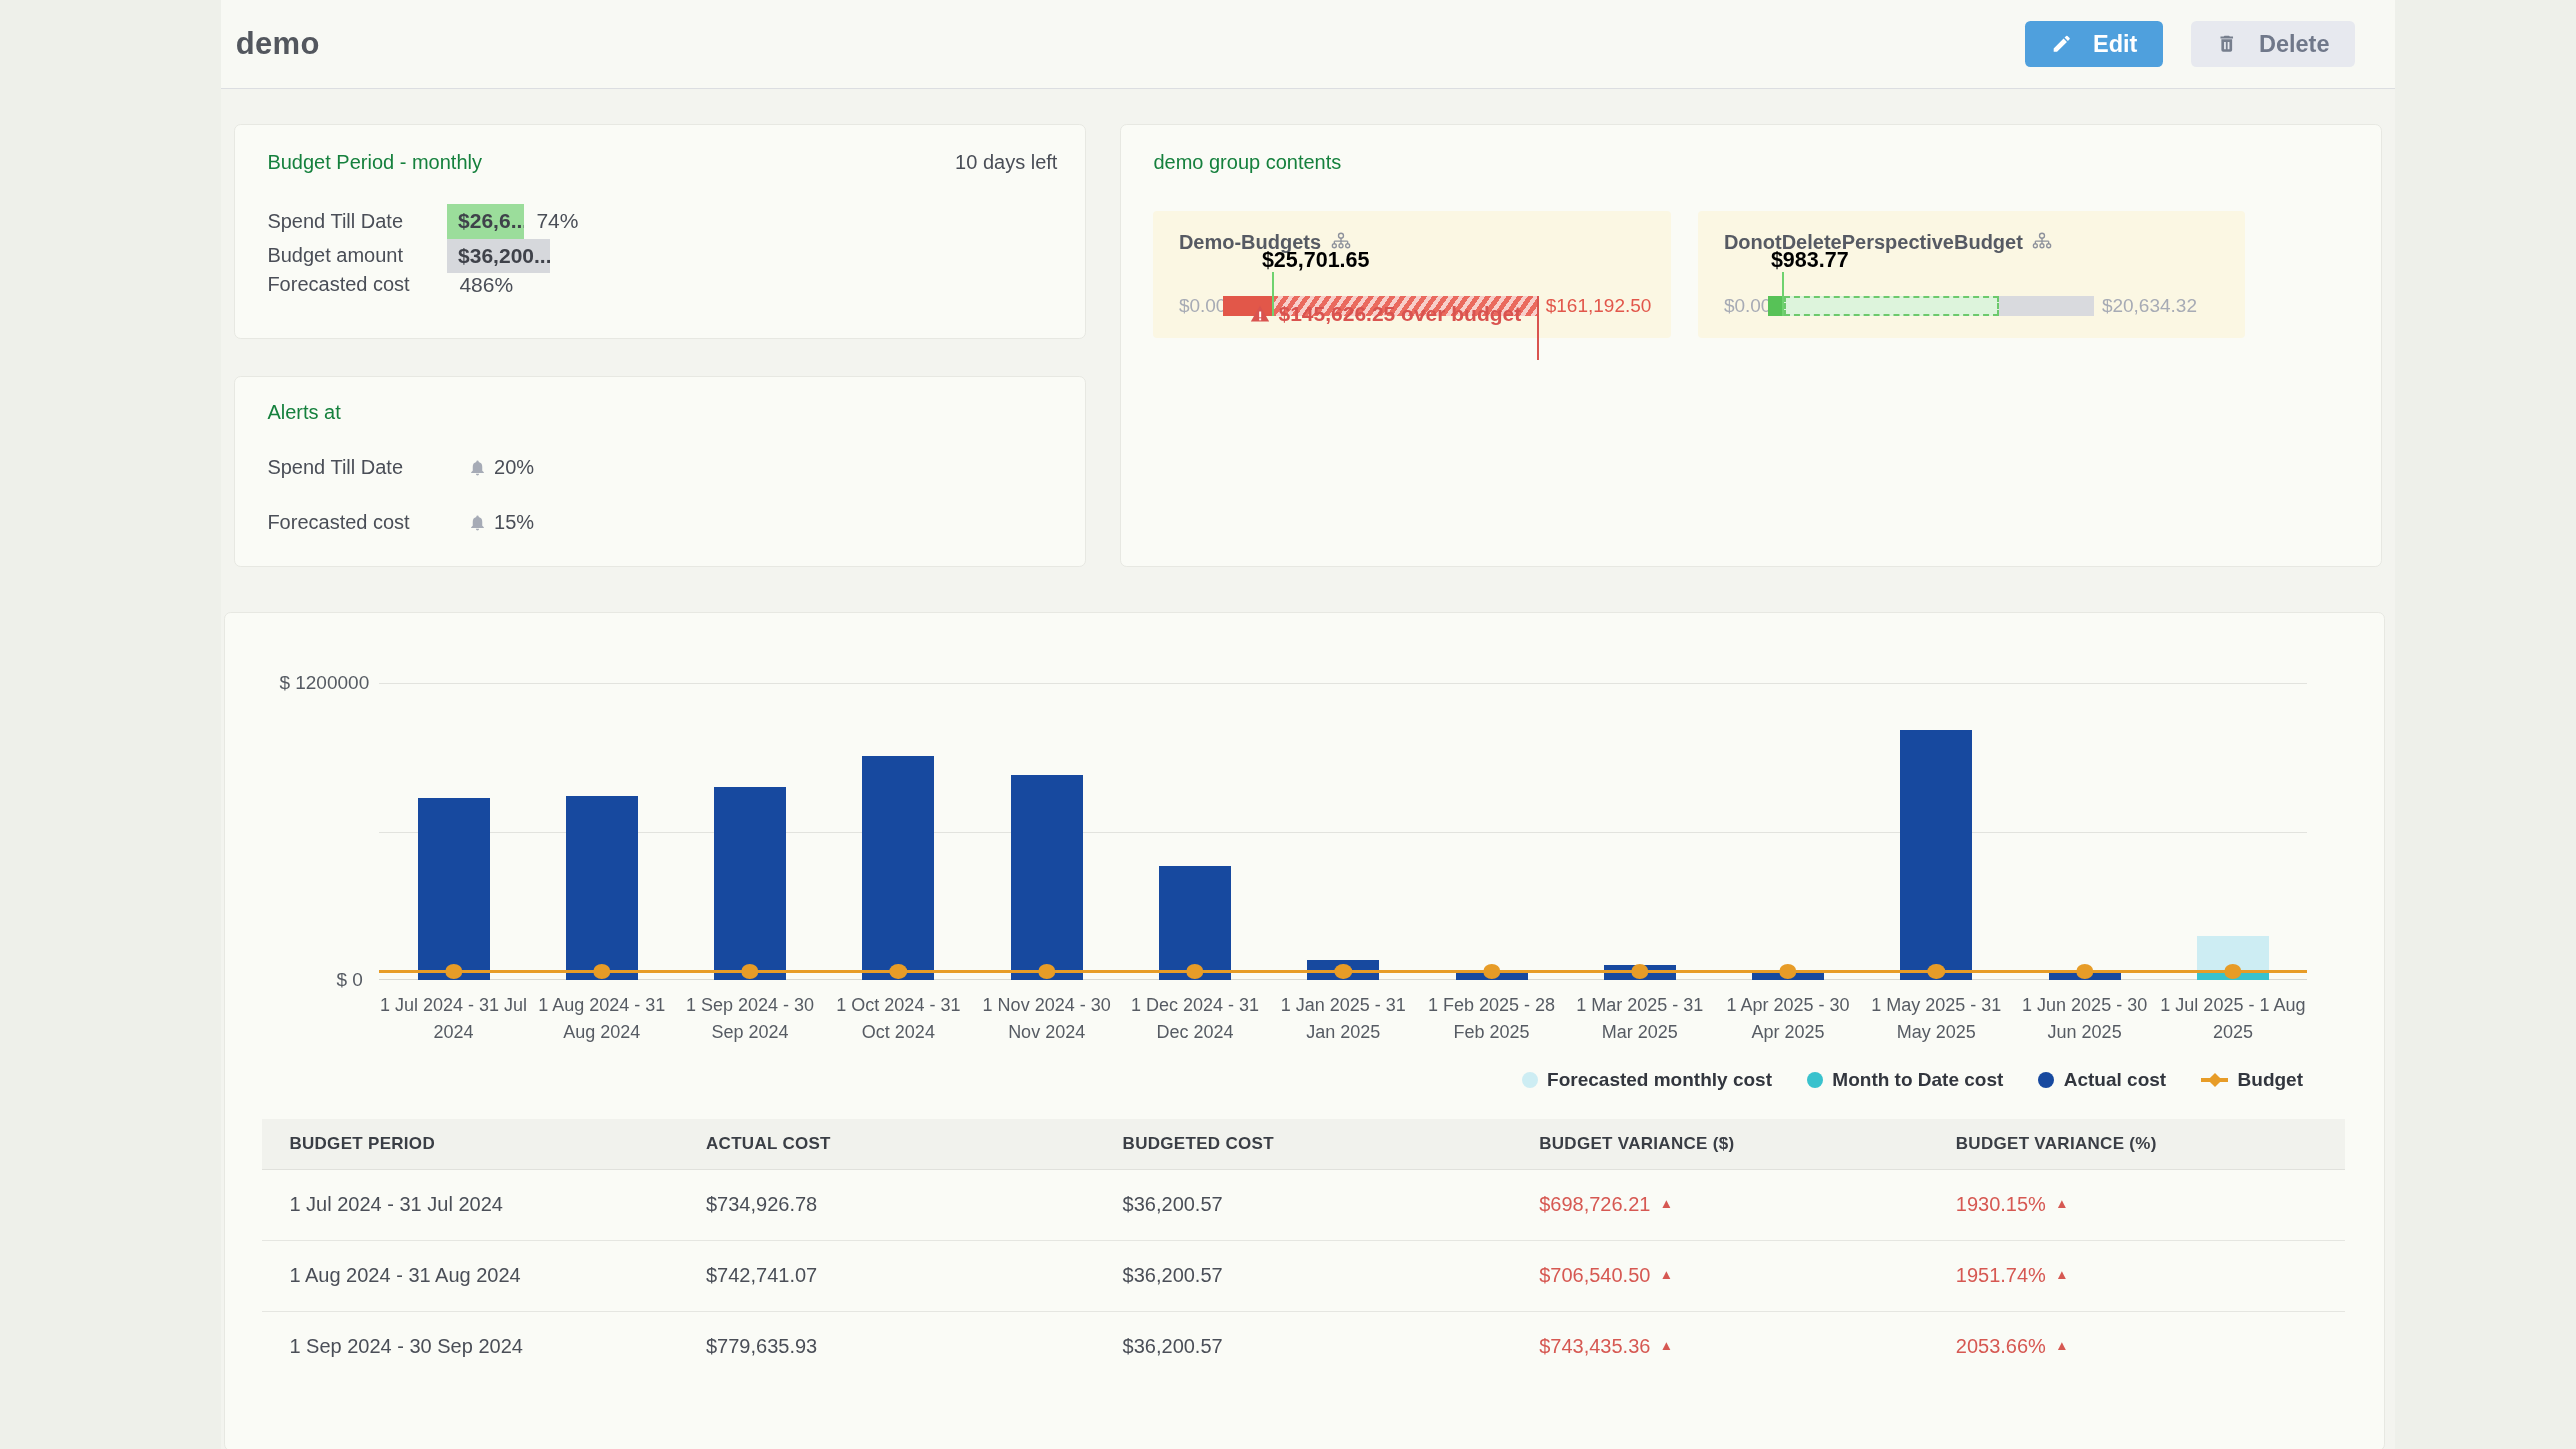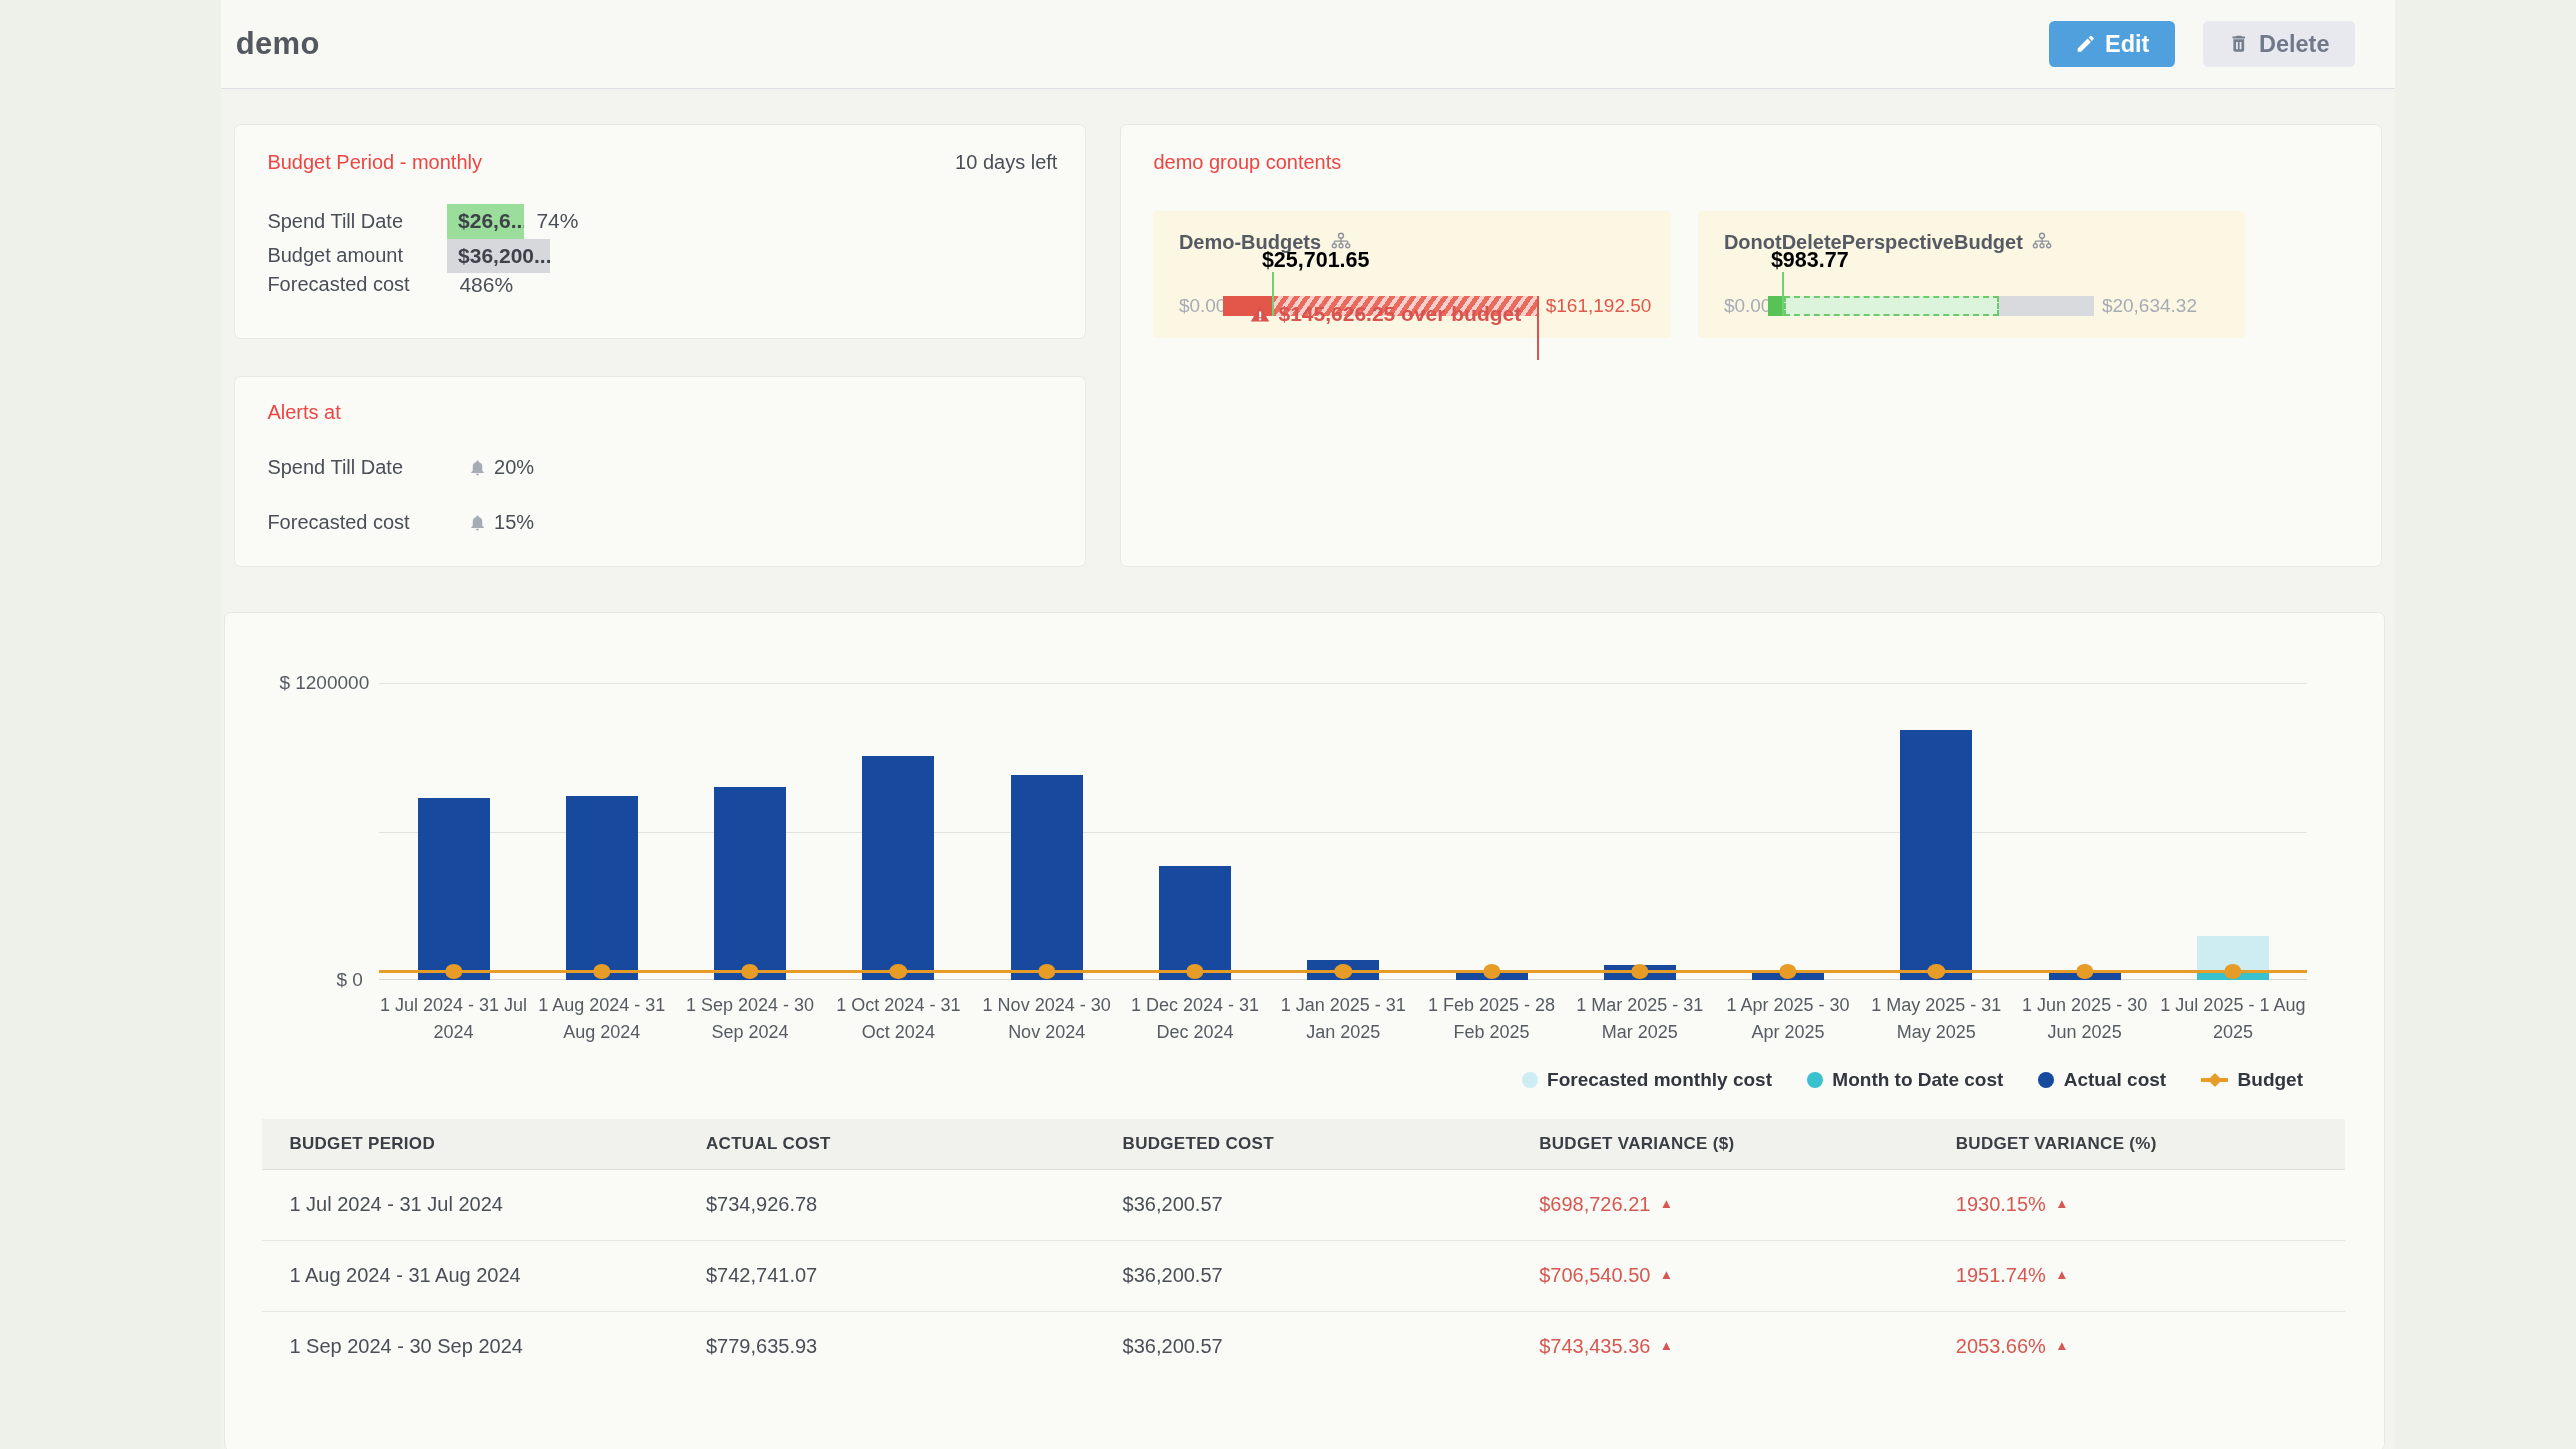--- a/index.html
+++ b/index.html
@@ -5,28 +5,28 @@
   * { margin:0; padding:0; box-sizing:border-box; }
   html,body { width:2576px; height:1449px; overflow:hidden;
     font-family:"Liberation Sans", sans-serif; background:#eef0ea; color:#4a4e57; }
   .page-col { position:absolute; left:221px; top:0; width:2174px; height:1449px; background:#f3f4ef; }
 
   
   .hdr { height:89px; background:#f8f9f4; border-bottom:1.3px solid #dcdee1;
     display:flex; align-items:center; padding:0 40px 0 14.8px; }
   .hdr h1 { font-size:31px; font-weight:700; color:#53575e; letter-spacing:0.3px; }
   .hdr .sp { flex:1; }
-  .btn { display:flex; align-items:center; gap:9px; height:46px; border:none; border-radius:5.4px;
+  .btn { display:flex; align-items:center; gap:21px; height:46px; border:none; border-radius:5.4px;
     font-family:inherit; font-size:23.5px; font-weight:700; cursor:pointer; padding:0 25.5px; }
   .btn-edit { background:#4fa0dd; color:#ffffff; margin-right:28px; }
   .btn-delete { background:#e7e9ef; color:#70788a; }
 
   
   .card { background:#fafbf6; border:0.7px solid #e7e8e2; border-radius:6.7px; }
-  .card-label { font-size:20px; color:#ef4444; }
+  .card-label { font-size:20px; color:#15803d; }
   .top-zone { padding:35px 13.4px 0 13.4px; display:flex; gap:34px; }
   .col-left { width:852px; }
 
   .bp-card { width:852px; height:215px; padding:25.5px 28px 0 32px; }
   .bp-head { display:flex; }
   .bp-days { margin-left:auto; font-size:20px; color:#4a4e57; }
   .bp-rows { margin-top:30px; }
   .bp-row { display:flex; align-items:center; }
   .bp-row .lbl { width:180px; font-size:20px; color:#4a4e57; }
   .chip { display:flex; align-items:center; padding-left:10.7px; font-size:21px; font-weight:600; color:#3f424a; }

